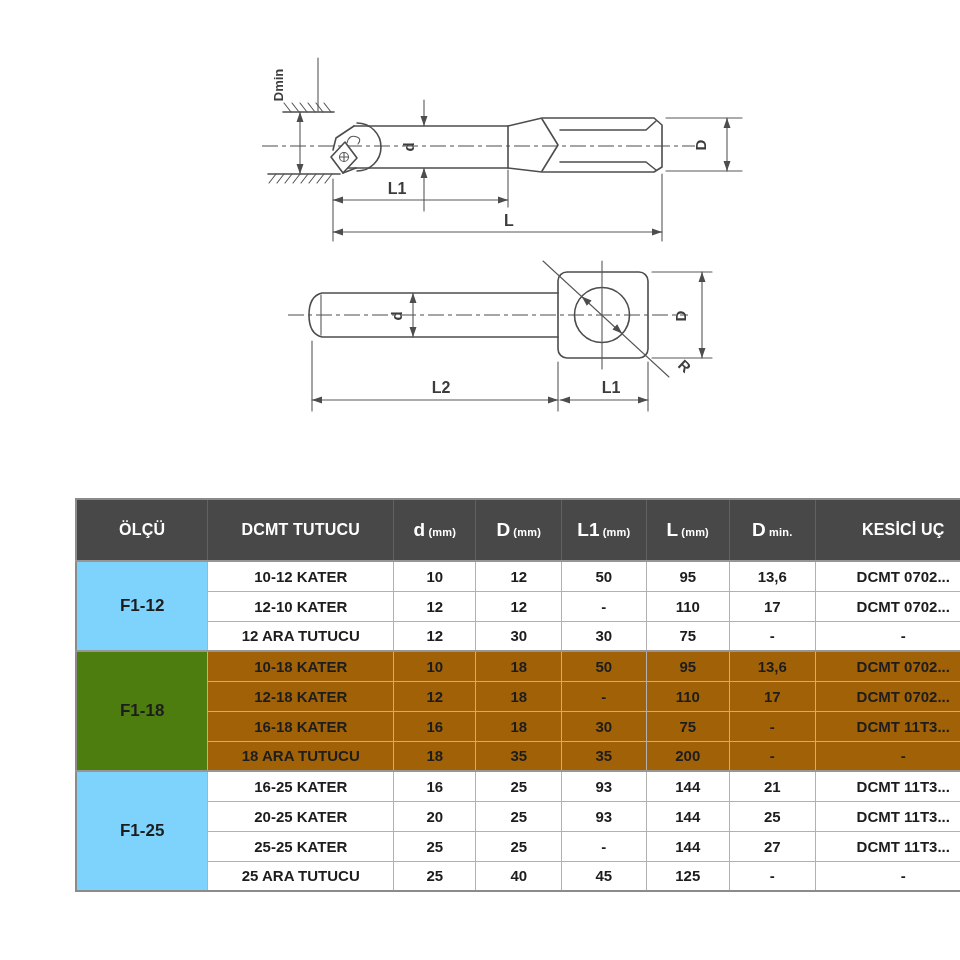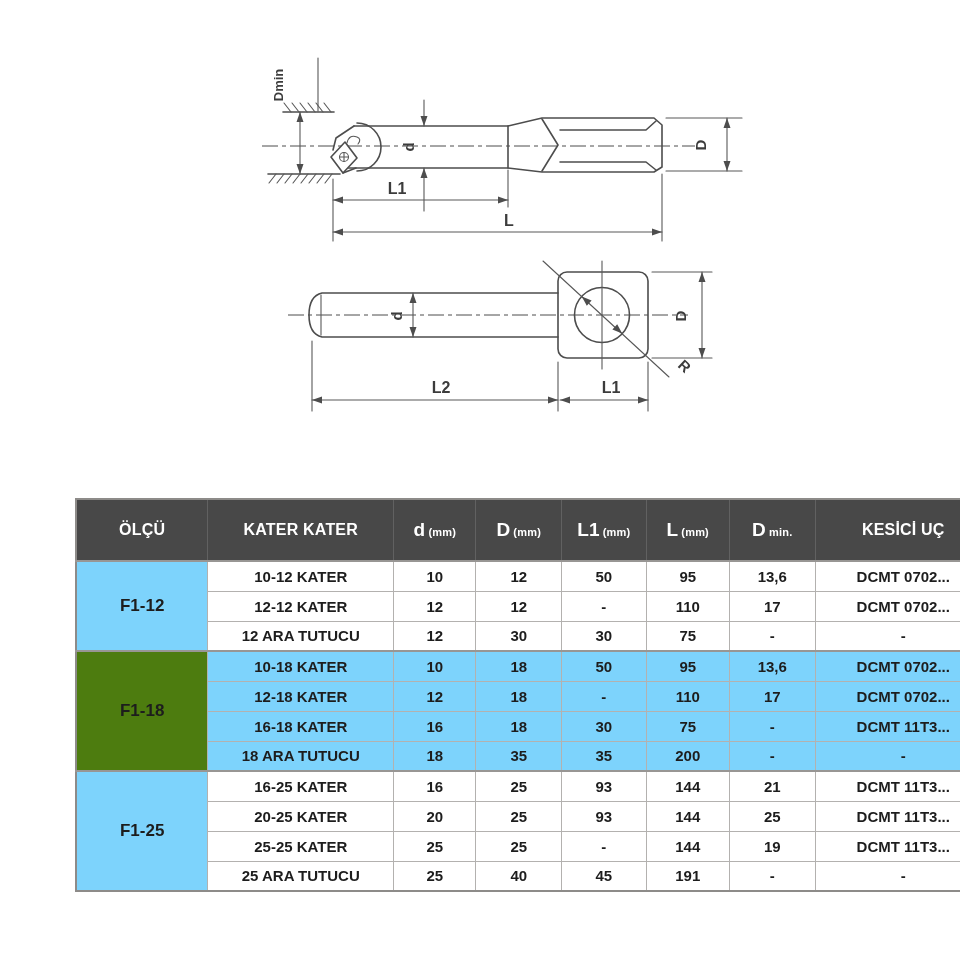--- a/index.html
+++ b/index.html
@@ -40,21 +40,21 @@
   table.spec th .h-main { font-size:19px; }
   table.spec th .h-unit { font-size:11px; margin-left:3px; }
   table.spec td {
     height:30px; text-align:center; vertical-align:middle;
     font-size:15px; font-weight:bold; color:#1d1d1d;
     border:1px solid #b3b1af; background:#ffffff;
     white-space:nowrap; overflow:hidden;
   }
   table.spec tr.group-start td { border-top:2px solid #989694;text-align:center; }
   table.spec td.size-cell { background:#7dd3fc; font-size:17px; }
-  table.spec tr.g2 td { background:#7dd3fc; }
+  table.spec tr.g2 td { background:#a16207; }
   table.spec tr.g2 td.size-cell { background:#4d7c0f; }
 </style>
 </head>
 <body>
 
 <div class="page">
 
   <svg class="drawing" viewBox="0 0 960 470" xmlns="http://www.w3.org/2000/svg">
 
     <g>
@@ -164,21 +164,21 @@
           <col style="width:73px">
           <col style="width:76px">
         <col style="width:75px">
           <col style="width:74px">
           <col style="width:76px">
           <col style="width:157px">
       </colgroup>
       <thead>
         <tr>
           <th>ÖLÇÜ</th>
-          <th>KATER KATER</th>
+          <th>DCMT TUTUCU</th>
           <th><span class="h-main">d</span><span class="h-unit">(mm)</span></th>
           <th><span class="h-main">D</span><span class="h-unit">(mm)</span></th>
           <th><span class="h-main">L1</span><span class="h-unit">(mm)</span></th>
           <th><span class="h-main">L</span><span class="h-unit">(mm)</span></th>
           <th><span class="h-main">D</span><span class="h-unit">min.</span></th>
           <th>KESİCİ UÇ</th>
         </tr>
       </thead>
       <tbody>
 
@@ -186,21 +186,21 @@
           <td class="size-cell" rowspan="3">F1-12</td>
           <td>10-12 KATER</td>
           <td>10</td>
           <td>12</td>
           <td>50</td>
           <td>95</td>
           <td>13,6</td>
           <td>DCMT 0702...</td>
         </tr>
         <tr class="g1">
-          <td>12-12 KATER</td>
+          <td>12-10 KATER</td>
           <td>12</td>
           <td>12</td>
           <td>-</td>
           <td>110</td>
           <td>17</td>
           <td>DCMT 0702...</td>
         </tr>
         <tr class="g1">
           <td>12 ARA TUTUCU</td>
           <td>12</td>
@@ -267,28 +267,28 @@
           <td>144</td>
           <td>25</td>
           <td>DCMT 11T3...</td>
         </tr>
         <tr class="g3">
           <td>25-25 KATER</td>
           <td>25</td>
           <td>25</td>
           <td>-</td>
           <td>144</td>
-          <td>19</td>
+          <td>27</td>
           <td>DCMT 11T3...</td>
         </tr>
         <tr class="g3">
           <td>25 ARA TUTUCU</td>
           <td>25</td>
           <td>40</td>
           <td>45</td>
-          <td>191</td>
+          <td>125</td>
           <td>-</td>
           <td>-</td>
         </tr>
       </tbody>
     </table>
   </div>
 </div>
 
 </body></html>

